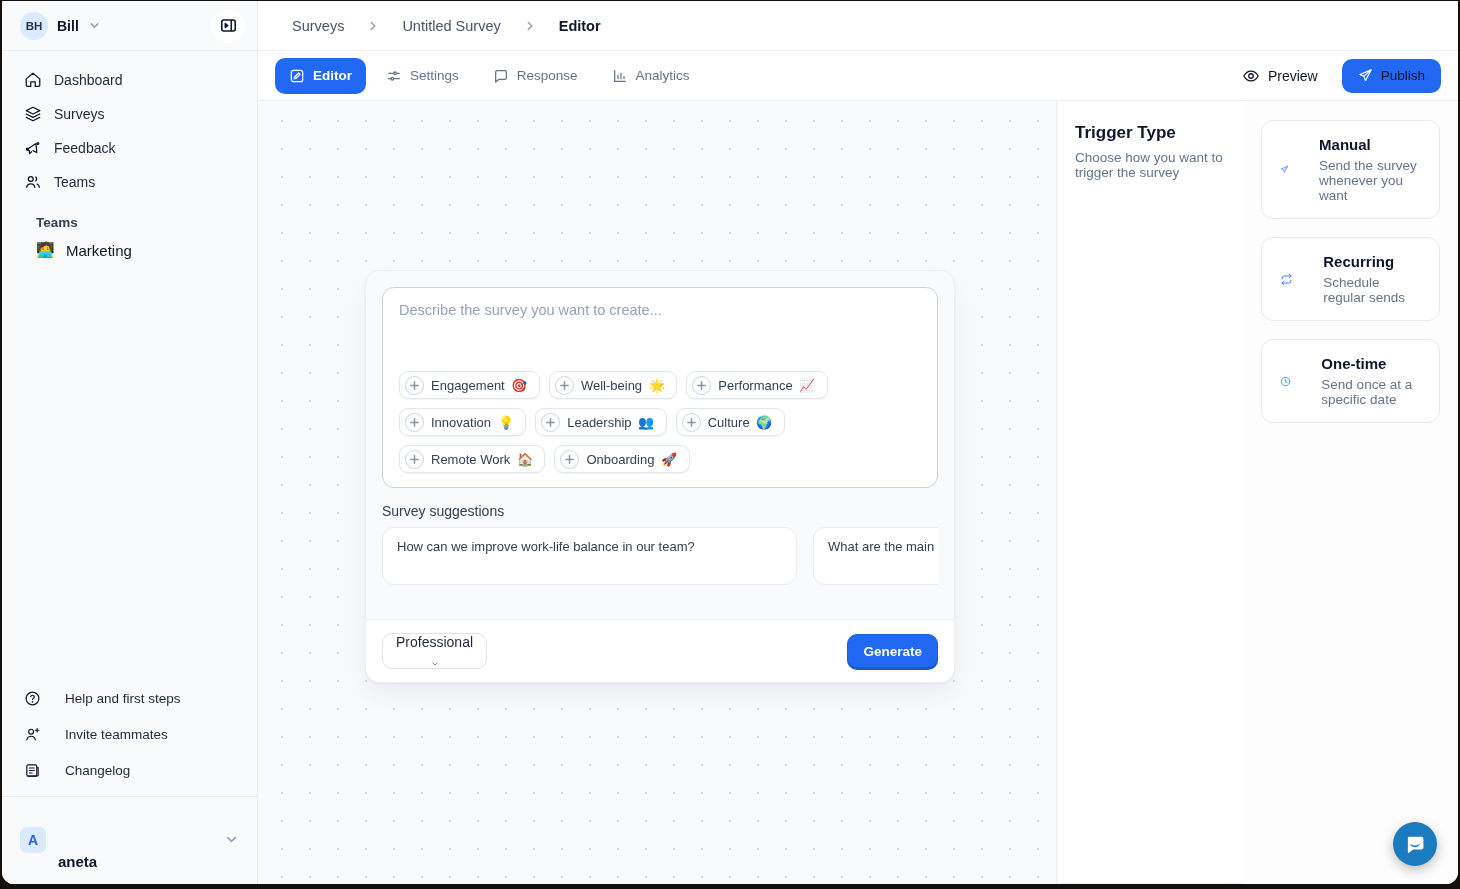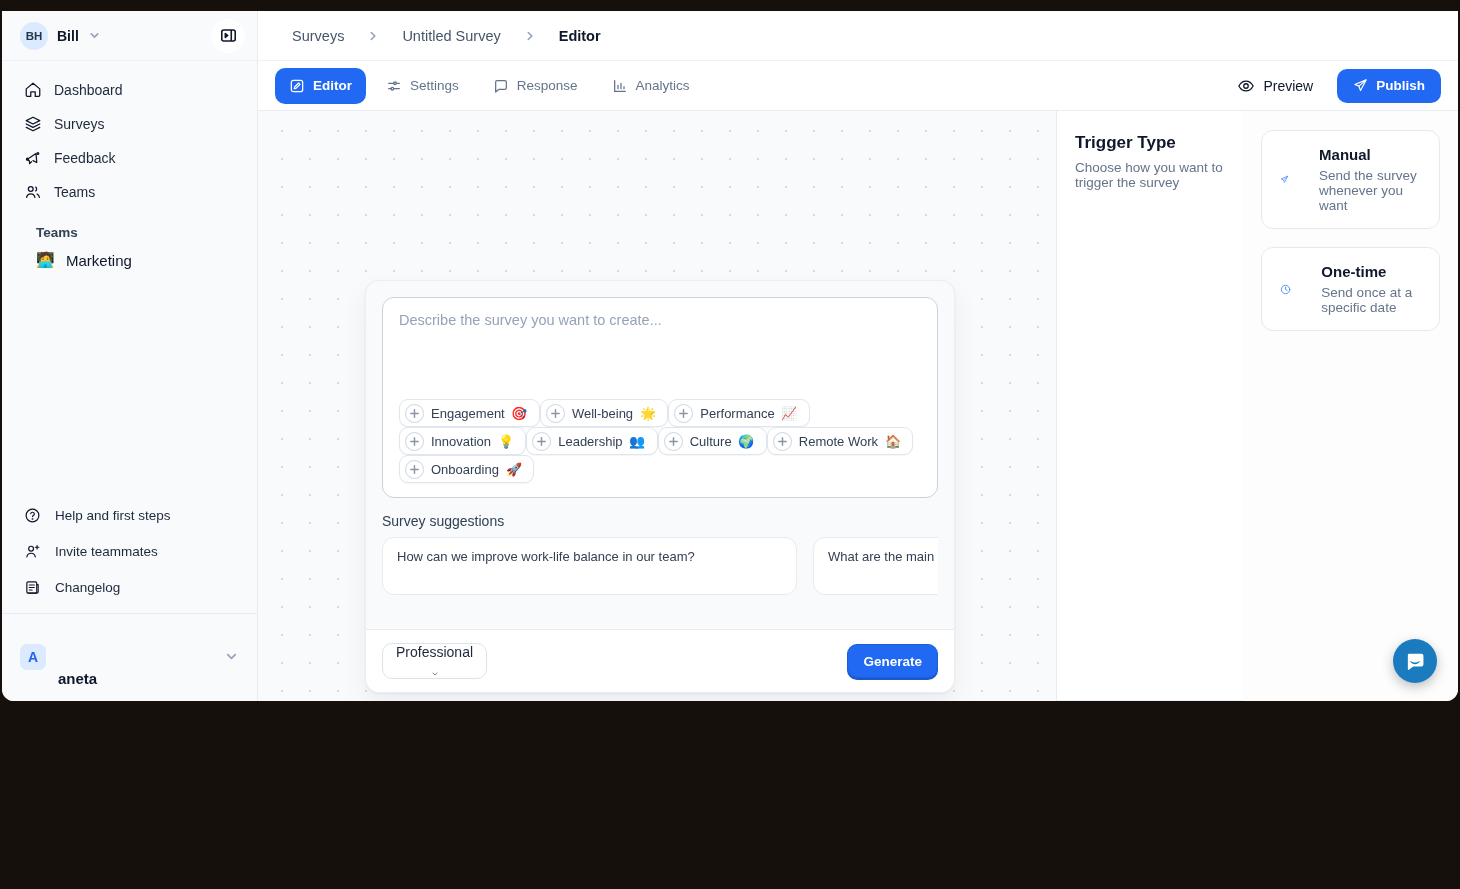--- a/index.html
+++ b/index.html
@@ -1,65 +1,65 @@
 <!DOCTYPE html>
 <html><head>
 <meta charset="utf-8">
 <style>
   * { box-sizing: border-box; margin: 0; padding: 0; }
   html,body { width:1460px; height:889px; font-family:"Liberation Sans", sans-serif; }
   .frame { position:relative; width:1460px; height:889px; background:#15100c; }
-  .app { position:absolute; left:2px; top:11px; width:1456px; height:690px; background:#fff;
+  .app { position:absolute; left:2px; top:1px; width:1456px; height:883px; background:#fff;
          border-radius:0 0 12px 12px; overflow:hidden; display:flex; }
 
   
   .sidebar { width:256px; flex:none; background:#f8fafc; border-right:1px solid #e8ecf1; display:flex; flex-direction:column; }
   .sb-header { height:50px; flex:none; display:flex; align-items:center; padding:0 12px 0 18px; gap:9px; border-bottom:1px solid #edf0f4; }
   .ws-avatar { width:28px; height:28px; border-radius:50%; background:#dbeafe; color:#24344d; font-size:11.5px; font-weight:bold; display:flex; align-items:center; justify-content:center; }
   .ws-name { font-size:14px; font-weight:700; color:#0f172a; }
   .collapse-btn { margin-left:auto; width:34px; height:34px; border-radius:50%; background:#fff; border:none; display:flex; align-items:center; justify-content:center; cursor:pointer; }
   .nav { padding:12px 12px 0; }
   .nav-item { height:34px; display:flex; align-items:center; gap:12px; padding:0 10px; border-radius:8px; font-size:14px; color:#1e293b; cursor:pointer; }
   .nav-item svg, .footer-item svg { flex:none; }
   .section-label { margin:16px 0 4px 22px; font-size:13.5px; font-weight:700; color:#334155; }
   .team-item { height:32px; display:flex; align-items:center; gap:12px; padding:0 10px; margin:0 12px; border-radius:8px; font-size:15px; font-weight:500; color:#0f172a; cursor:pointer; }
   .team-emoji { font-size:15px; width:18px; text-align:center; }
   .sb-spacer { flex:1; }
   .sb-footer { padding:8px 12px 0; }
-  .footer-item { height:36px; display:flex; align-items:center; gap:14px; padding:0 10px; border-radius:8px; font-size:13.5px; color:#1e293b; cursor:pointer; }
+  .footer-item { height:36px; display:flex; align-items:center; gap:24px; padding:0 10px; border-radius:8px; font-size:13.5px; color:#1e293b; cursor:pointer; }
   .user-row { margin-top:8px; border-top:1px solid #e9edf2; padding:12px 18px 14px 18px; display:flex; align-items:center; gap:12px; cursor:pointer; }
   .user-avatar { width:26px; height:26px; border-radius:7px; background:#dbeafe; color:#2563eb; font-size:14px; font-weight:bold; display:flex; align-items:center; justify-content:center; }
   .user-name { font-size:15px; font-weight:700; color:#0f172a;margin-top:44px; }
   .user-row .chev { margin-left:auto; }
 
   
   .main { flex:1; display:flex; flex-direction:column; min-width:0; }
   .crumbbar { height:50px; flex:none; display:flex; align-items:center; gap:22px; padding:0 34px; border-bottom:1px solid #edf0f4; background:#fff; }
   .crumb { font-size:14.5px; color:#475569; cursor:pointer; }
   .crumb.current { color:#0f172a; font-weight:600; cursor:default; }
   .toolbar { height:50px; flex:none; display:flex; align-items:center; gap:6px; padding:0 17px; background:#fff; border-bottom:1px solid #e9edf1; }
   .tab { height:36px; border:none; background:transparent; display:flex; align-items:center; gap:8px; padding:0 14px; border-radius:10px; font-size:13.5px; color:#64748b; font-family:inherit; cursor:pointer; }
   .tab.active { background:#2169f2; color:#fff; font-weight:600; }
   .tb-spacer { flex:1; }
   .preview-btn { display:flex; align-items:center; gap:8px; background:none; border:none; font-size:14px; color:#0f172a; font-family:inherit; cursor:pointer; padding:0 8px; }
-  .publish-btn { margin-left:10px; height:34px; display:flex; align-items:center; gap:8px; padding:0 16px; border-radius:10px; background:#2169f2; border:none; color:#ffffff; font-size:13.5px; font-weight:700; font-family:inherit; cursor:pointer; }
+  .publish-btn { margin-left:10px; height:34px; display:flex; align-items:center; gap:8px; padding:0 16px; border-radius:10px; background:#2169f2; border:none; color:#0f172a; font-size:13.5px; font-weight:400; font-family:inherit; cursor:pointer; }
 
   .content { flex:1; display:flex; min-height:0; }
   .canvas { flex:1; position:relative; background-color:#f8fafc;
             background-image:radial-gradient(#d5dae2 1.1px, transparent 1.2px);
             background-size:28px 28px; background-position:10px 6px; overflow:hidden; }
 
   
   .composer { position:absolute; left:107px; top:169px; width:590px; background:#f8fafc; border:1px solid #eceef3;
               border-radius:14px; box-shadow:0 12px 28px rgba(15,23,42,.06), 0 1px 2px rgba(15,23,42,.05); }
   .composer-body { padding:16px 16px 18px; }
   .prompt-box { background:#fff; border:1px solid #c9d3e0; border-radius:12px; padding:14px 16px 14px; height:201px; display:flex; flex-direction:column; }
   .prompt-input { border:none; outline:none; resize:none; font-family:inherit; font-size:14.5px; color:#0f172a; height:62px; background:transparent; }
   .prompt-input::placeholder { color:#94a3b8; }
-  .chips { margin-top:auto; display:flex; flex-wrap:wrap; }
+  .chips { margin-top:auto; display:flex; flex-wrap:wrap; gap:9px; }
   .chip { height:28px; display:flex; align-items:center; gap:7px; padding:0 11px 0 5px; border-radius:9px; background:#fff;
           border:1px solid #e0e6ed; box-shadow:0 1px 1px rgba(15,23,42,.04); font-size:13px; color:#334155; cursor:pointer; }
   .chip .plus { width:19px; height:19px; border-radius:50%; border:1px solid #ccd5e0; display:flex; align-items:center; justify-content:center; }
   .chip .emoji { font-size:13px; }
   .sugg-title { margin:15px 0 8px; font-size:14px; font-weight:500; color:#334155; }
   .sugg-row { display:flex; gap:16px; overflow:hidden; }
   .sugg-card { flex:none; height:58px; border:1px solid #e7ebf0; border-radius:12px; background:#fff; padding:11px 14px; font-size:13px; color:#334155; cursor:pointer; white-space:nowrap; overflow:hidden; }
   .sugg-card.c1 { width:415px; }
   .sugg-card.c2 { width:320px; }
   .composer-footer { margin-top:16px; background:#fff; border-top:1px solid #e9edf2; border-radius:0 0 14px 14px;
@@ -355,20 +355,32 @@
             <svg width="19" height="19" viewBox="0 0 24 24" fill="none" stroke="#3b82f6" stroke-width="1.8" stroke-linejoin="round">
                   <path d="M21 3L3 10.5l6.5 2.5L12 20z"></path>
                   <path d="M21 3L9.5 13"></path>
                 </svg>
             <div>
               <div class="tp-card-title">Manual</div>
               <div class="tp-card-desc">Send the survey whenever you want</div>
             </div>
           </div>
           <div class="tp-card">
+            <svg width="19" height="19" viewBox="0 0 24 24" fill="none" stroke="#3b82f6" stroke-width="1.8" stroke-linecap="round" stroke-linejoin="round">
+                  <path d="M17 2l3.5 3.5L17 9"></path>
+                  <path d="M4 11V9.5A4 4 0 0 1 8 5.5h12"></path>
+                  <path d="M7 22l-3.5-3.5L7 15"></path>
+                  <path d="M20 13v1.5a4 4 0 0 1-4 4H4"></path>
+                </svg>
+            <div>
+              <div class="tp-card-title">Recurring</div>
+              <div class="tp-card-desc">Schedule regular sends</div>
+            </div>
+          </div>
+          <div class="tp-card">
             <svg width="19" height="19" viewBox="0 0 24 24" fill="none" stroke="#3b82f6" stroke-width="1.8" stroke-linecap="round">
                   <circle cx="12" cy="12" r="9"></circle>
                   <path d="M12 7v5l3.5 2"></path>
                 </svg>
             <div>
               <div class="tp-card-title">One-time</div>
               <div class="tp-card-desc">Send once at a specific date</div>
             </div>
           </div>
         </div>

